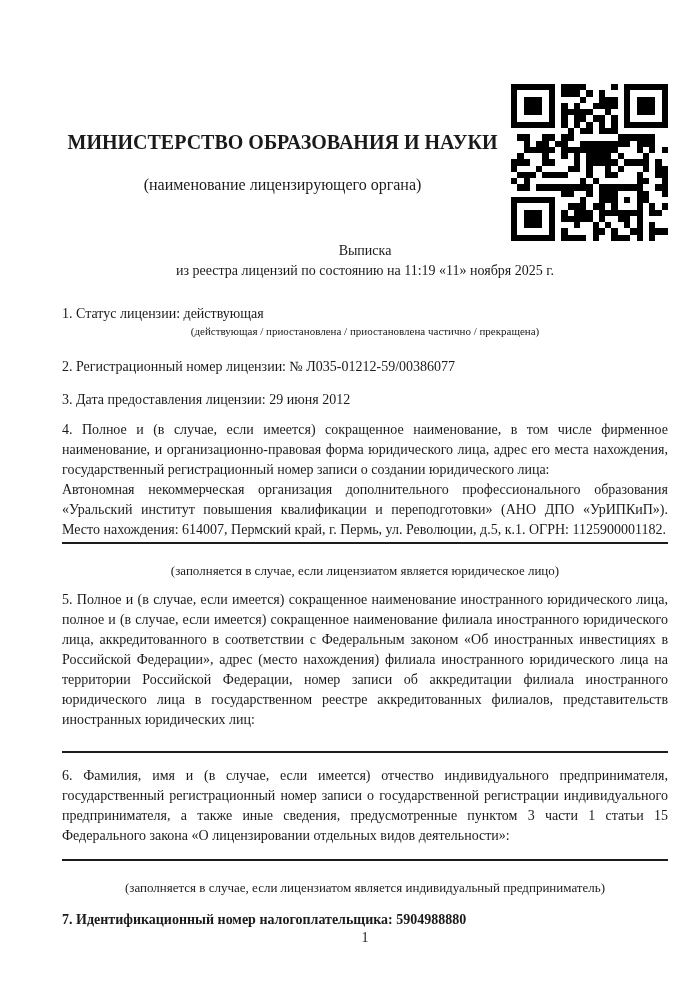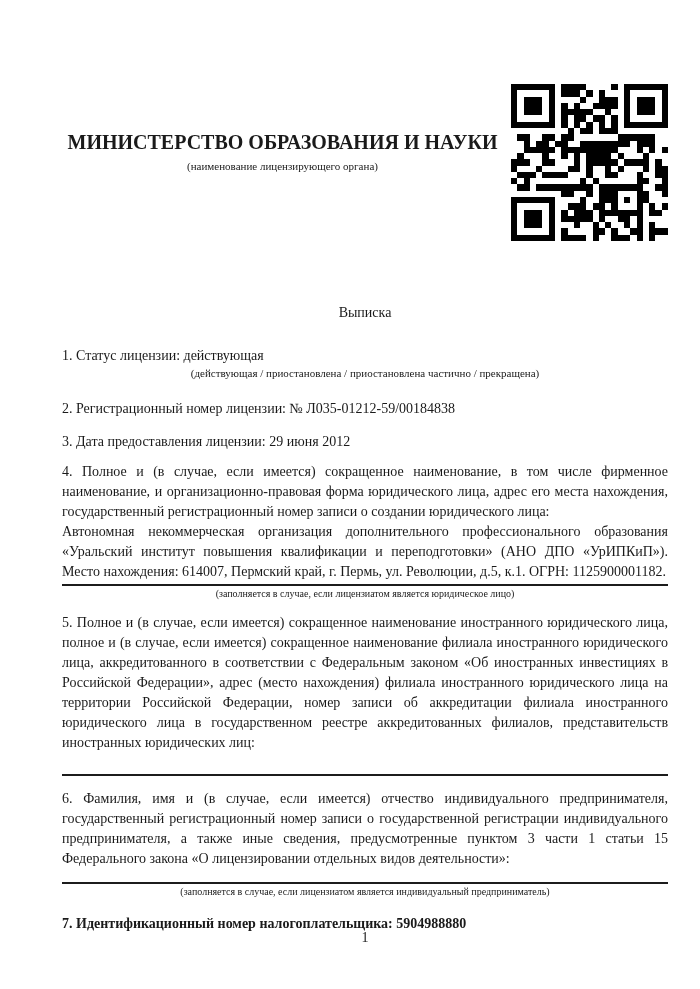--- a/index.html
+++ b/index.html
@@ -30,32 +30,31 @@
     margin-top: 44px;
     min-width: 0;
   }
   .ministry-line {
     font-size: 20px;
     font-weight: bold;
     line-height: 28px;
     white-space: nowrap;
   }
   .ministry-caption {
-    font-size: 11px;
+    font-size: 16px;
     line-height: 13px;
-    margin-top: 4px;
+    margin-top: 22px;
   }
   .qr-box {
     flex: 0 0 auto;
     width: 157px;
     height: 157px;
   }
   .qr-box svg { display: block; }
   .doc-title {
-    margin-top: 62px;
     text-align: center;
     font-size: 14px;
     line-height: 20px;
   }
   .item {
     font-size: 14px;
     line-height: 20px;
     text-align: justify;
   }
   .item p { margin: 0; }
@@ -73,24 +72,24 @@
     margin-top: 1px;
   }
   .fill-line {
     border-bottom: 2px solid #1c1c1c;
     height: 0;
   }
   .fill-line.tight { margin-top: 2px; }
   .fill-line.blank-row { margin-top: 21px; }
   .fill-line.blank-row-sm { margin-top: 13px; }
   .note-under {
-    font-size: 10px;
+    font-size: 13px;
     line-height: 13px;
     text-align: center;
-    margin-top: 1px;
+    margin-top: 20px;
   }
   .page-number {
     position: absolute;
     bottom: 41px;
     left: 62px;
     right: 32px;
     text-align: center;
     font-size: 14px;
     line-height: 20px;
   }
@@ -108,29 +107,30 @@
     <div class="qr-box">
       <svg id="qr-svg" viewBox="0 0 25 25" width="157" height="157" shape-rendering="crispEdges" aria-hidden="true">
           <rect x="0" y="0" width="25" height="25" fill="#ffffff"></rect>
           <path d="M0 0h1v1h-1zM1 0h1v1h-1zM2 0h1v1h-1zM3 0h1v1h-1zM4 0h1v1h-1zM5 0h1v1h-1zM6 0h1v1h-1zM8 0h1v1h-1zM9 0h1v1h-1zM10 0h1v1h-1zM11 0h1v1h-1zM16 0h1v1h-1zM18 0h1v1h-1zM19 0h1v1h-1zM20 0h1v1h-1zM21 0h1v1h-1zM22 0h1v1h-1zM23 0h1v1h-1zM24 0h1v1h-1zM0 1h1v1h-1zM6 1h1v1h-1zM8 1h1v1h-1zM9 1h1v1h-1zM10 1h1v1h-1zM12 1h1v1h-1zM14 1h1v1h-1zM18 1h1v1h-1zM24 1h1v1h-1zM0 2h1v1h-1zM2 2h1v1h-1zM3 2h1v1h-1zM4 2h1v1h-1zM6 2h1v1h-1zM11 2h1v1h-1zM14 2h1v1h-1zM15 2h1v1h-1zM16 2h1v1h-1zM18 2h1v1h-1zM20 2h1v1h-1zM21 2h1v1h-1zM22 2h1v1h-1zM24 2h1v1h-1zM0 3h1v1h-1zM2 3h1v1h-1zM3 3h1v1h-1zM4 3h1v1h-1zM6 3h1v1h-1zM8 3h1v1h-1zM10 3h1v1h-1zM13 3h1v1h-1zM14 3h1v1h-1zM15 3h1v1h-1zM16 3h1v1h-1zM18 3h1v1h-1zM20 3h1v1h-1zM21 3h1v1h-1zM22 3h1v1h-1zM24 3h1v1h-1zM0 4h1v1h-1zM2 4h1v1h-1zM3 4h1v1h-1zM4 4h1v1h-1zM6 4h1v1h-1zM8 4h1v1h-1zM9 4h1v1h-1zM10 4h1v1h-1zM11 4h1v1h-1zM12 4h1v1h-1zM15 4h1v1h-1zM18 4h1v1h-1zM20 4h1v1h-1zM21 4h1v1h-1zM22 4h1v1h-1zM24 4h1v1h-1zM0 5h1v1h-1zM6 5h1v1h-1zM8 5h1v1h-1zM10 5h1v1h-1zM11 5h1v1h-1zM13 5h1v1h-1zM14 5h1v1h-1zM16 5h1v1h-1zM18 5h1v1h-1zM24 5h1v1h-1zM0 6h1v1h-1zM1 6h1v1h-1zM2 6h1v1h-1zM3 6h1v1h-1zM4 6h1v1h-1zM5 6h1v1h-1zM6 6h1v1h-1zM8 6h1v1h-1zM10 6h1v1h-1zM12 6h1v1h-1zM14 6h1v1h-1zM16 6h1v1h-1zM18 6h1v1h-1zM19 6h1v1h-1zM20 6h1v1h-1zM21 6h1v1h-1zM22 6h1v1h-1zM23 6h1v1h-1zM24 6h1v1h-1zM9 7h1v1h-1zM11 7h1v1h-1zM12 7h1v1h-1zM14 7h1v1h-1zM15 7h1v1h-1zM16 7h1v1h-1zM1 8h1v1h-1zM2 8h1v1h-1zM5 8h1v1h-1zM6 8h1v1h-1zM8 8h1v1h-1zM9 8h1v1h-1zM17 8h1v1h-1zM18 8h1v1h-1zM19 8h1v1h-1zM20 8h1v1h-1zM21 8h1v1h-1zM22 8h1v1h-1zM2 9h1v1h-1zM4 9h1v1h-1zM5 9h1v1h-1zM7 9h1v1h-1zM8 9h1v1h-1zM11 9h1v1h-1zM12 9h1v1h-1zM13 9h1v1h-1zM14 9h1v1h-1zM15 9h1v1h-1zM16 9h1v1h-1zM17 9h1v1h-1zM18 9h1v1h-1zM20 9h1v1h-1zM21 9h1v1h-1zM22 9h1v1h-1zM2 10h1v1h-1zM3 10h1v1h-1zM4 10h1v1h-1zM5 10h1v1h-1zM6 10h1v1h-1zM8 10h1v1h-1zM9 10h1v1h-1zM10 10h1v1h-1zM11 10h1v1h-1zM12 10h1v1h-1zM13 10h1v1h-1zM14 10h1v1h-1zM15 10h1v1h-1zM16 10h1v1h-1zM20 10h1v1h-1zM22 10h1v1h-1zM24 10h1v1h-1zM1 11h1v1h-1zM5 11h1v1h-1zM8 11h1v1h-1zM10 11h1v1h-1zM12 11h1v1h-1zM13 11h1v1h-1zM14 11h1v1h-1zM15 11h1v1h-1zM17 11h1v1h-1zM21 11h1v1h-1zM0 12h1v1h-1zM1 12h1v1h-1zM2 12h1v1h-1zM5 12h1v1h-1zM6 12h1v1h-1zM10 12h1v1h-1zM12 12h1v1h-1zM13 12h1v1h-1zM14 12h1v1h-1zM15 12h1v1h-1zM16 12h1v1h-1zM18 12h1v1h-1zM19 12h1v1h-1zM20 12h1v1h-1zM21 12h1v1h-1zM23 12h1v1h-1zM0 13h1v1h-1zM4 13h1v1h-1zM9 13h1v1h-1zM10 13h1v1h-1zM12 13h1v1h-1zM15 13h1v1h-1zM17 13h1v1h-1zM21 13h1v1h-1zM23 13h1v1h-1zM24 13h1v1h-1zM1 14h1v1h-1zM2 14h1v1h-1zM3 14h1v1h-1zM5 14h1v1h-1zM6 14h1v1h-1zM7 14h1v1h-1zM8 14h1v1h-1zM12 14h1v1h-1zM15 14h1v1h-1zM16 14h1v1h-1zM20 14h1v1h-1zM23 14h1v1h-1zM24 14h1v1h-1zM0 15h1v1h-1zM2 15h1v1h-1zM11 15h1v1h-1zM13 15h1v1h-1zM20 15h1v1h-1zM21 15h1v1h-1zM24 15h1v1h-1zM1 16h1v1h-1zM2 16h1v1h-1zM4 16h1v1h-1zM5 16h1v1h-1zM6 16h1v1h-1zM7 16h1v1h-1zM8 16h1v1h-1zM9 16h1v1h-1zM10 16h1v1h-1zM11 16h1v1h-1zM12 16h1v1h-1zM14 16h1v1h-1zM15 16h1v1h-1zM16 16h1v1h-1zM17 16h1v1h-1zM18 16h1v1h-1zM19 16h1v1h-1zM20 16h1v1h-1zM23 16h1v1h-1zM24 16h1v1h-1zM8 17h1v1h-1zM9 17h1v1h-1zM12 17h1v1h-1zM14 17h1v1h-1zM15 17h1v1h-1zM16 17h1v1h-1zM20 17h1v1h-1zM21 17h1v1h-1zM24 17h1v1h-1zM0 18h1v1h-1zM1 18h1v1h-1zM2 18h1v1h-1zM3 18h1v1h-1zM4 18h1v1h-1zM5 18h1v1h-1zM6 18h1v1h-1zM11 18h1v1h-1zM14 18h1v1h-1zM15 18h1v1h-1zM16 18h1v1h-1zM18 18h1v1h-1zM20 18h1v1h-1zM21 18h1v1h-1zM0 19h1v1h-1zM6 19h1v1h-1zM9 19h1v1h-1zM10 19h1v1h-1zM11 19h1v1h-1zM13 19h1v1h-1zM14 19h1v1h-1zM16 19h1v1h-1zM20 19h1v1h-1zM22 19h1v1h-1zM24 19h1v1h-1zM0 20h1v1h-1zM2 20h1v1h-1zM3 20h1v1h-1zM4 20h1v1h-1zM6 20h1v1h-1zM8 20h1v1h-1zM10 20h1v1h-1zM11 20h1v1h-1zM12 20h1v1h-1zM14 20h1v1h-1zM15 20h1v1h-1zM16 20h1v1h-1zM17 20h1v1h-1zM18 20h1v1h-1zM19 20h1v1h-1zM20 20h1v1h-1zM22 20h1v1h-1zM23 20h1v1h-1zM0 21h1v1h-1zM2 21h1v1h-1zM3 21h1v1h-1zM4 21h1v1h-1zM6 21h1v1h-1zM8 21h1v1h-1zM9 21h1v1h-1zM10 21h1v1h-1zM11 21h1v1h-1zM12 21h1v1h-1zM14 21h1v1h-1zM17 21h1v1h-1zM18 21h1v1h-1zM20 21h1v1h-1zM0 22h1v1h-1zM2 22h1v1h-1zM3 22h1v1h-1zM4 22h1v1h-1zM6 22h1v1h-1zM10 22h1v1h-1zM13 22h1v1h-1zM15 22h1v1h-1zM18 22h1v1h-1zM20 22h1v1h-1zM22 22h1v1h-1zM0 23h1v1h-1zM6 23h1v1h-1zM8 23h1v1h-1zM13 23h1v1h-1zM14 23h1v1h-1zM16 23h1v1h-1zM19 23h1v1h-1zM20 23h1v1h-1zM22 23h1v1h-1zM23 23h1v1h-1zM24 23h1v1h-1zM0 24h1v1h-1zM1 24h1v1h-1zM2 24h1v1h-1zM3 24h1v1h-1zM4 24h1v1h-1zM5 24h1v1h-1zM6 24h1v1h-1zM8 24h1v1h-1zM9 24h1v1h-1zM10 24h1v1h-1zM11 24h1v1h-1zM13 24h1v1h-1zM16 24h1v1h-1zM17 24h1v1h-1zM18 24h1v1h-1zM20 24h1v1h-1zM22 24h1v1h-1z" fill="#000000"></path>
         </svg>
     </div>
   </div>
 
   <div class="doc-title">
     <div>Выписка</div>
+    <div>из реестра лицензий по состоянию на 11:19 «11» ноября 2025 г.</div>
   </div>
 
   <div class="item item1">
     <p>1. Статус лицензии: действующая</p>
     <div class="center-note">(действующая / приостановлена / приостановлена частично / прекращена)</div>
   </div>
 
   <div class="item item2">
-    <p>2. Регистрационный номер лицензии: № Л035-01212-59/00184838</p>
+    <p>2. Регистрационный номер лицензии: № Л035-01212-59/00386077</p>
   </div>
 
   <div class="item item3">
     <p>3. Дата предоставления лицензии: 29 июня 2012</p>
   </div>
 
   <div class="item item4">
     <p>4. Полное и (в случае, если имеется) сокращенное наименование, в том числе фирменное наименование, и организационно-правовая форма юридического лица, адрес его места нахождения, государственный регистрационный номер записи о создании юридического лица:</p>
     <p>Автономная некоммерческая организация дополнительного профессионального образования «Уральский институт повышения квалификации и переподготовки» (АНО ДПО «УрИПКиП»). Место нахождения: 614007, Пермский край, г. Пермь, ул. Революции, д.5, к.1. ОГРН: 1125900001182.</p>
     <div class="fill-line tight"></div>

